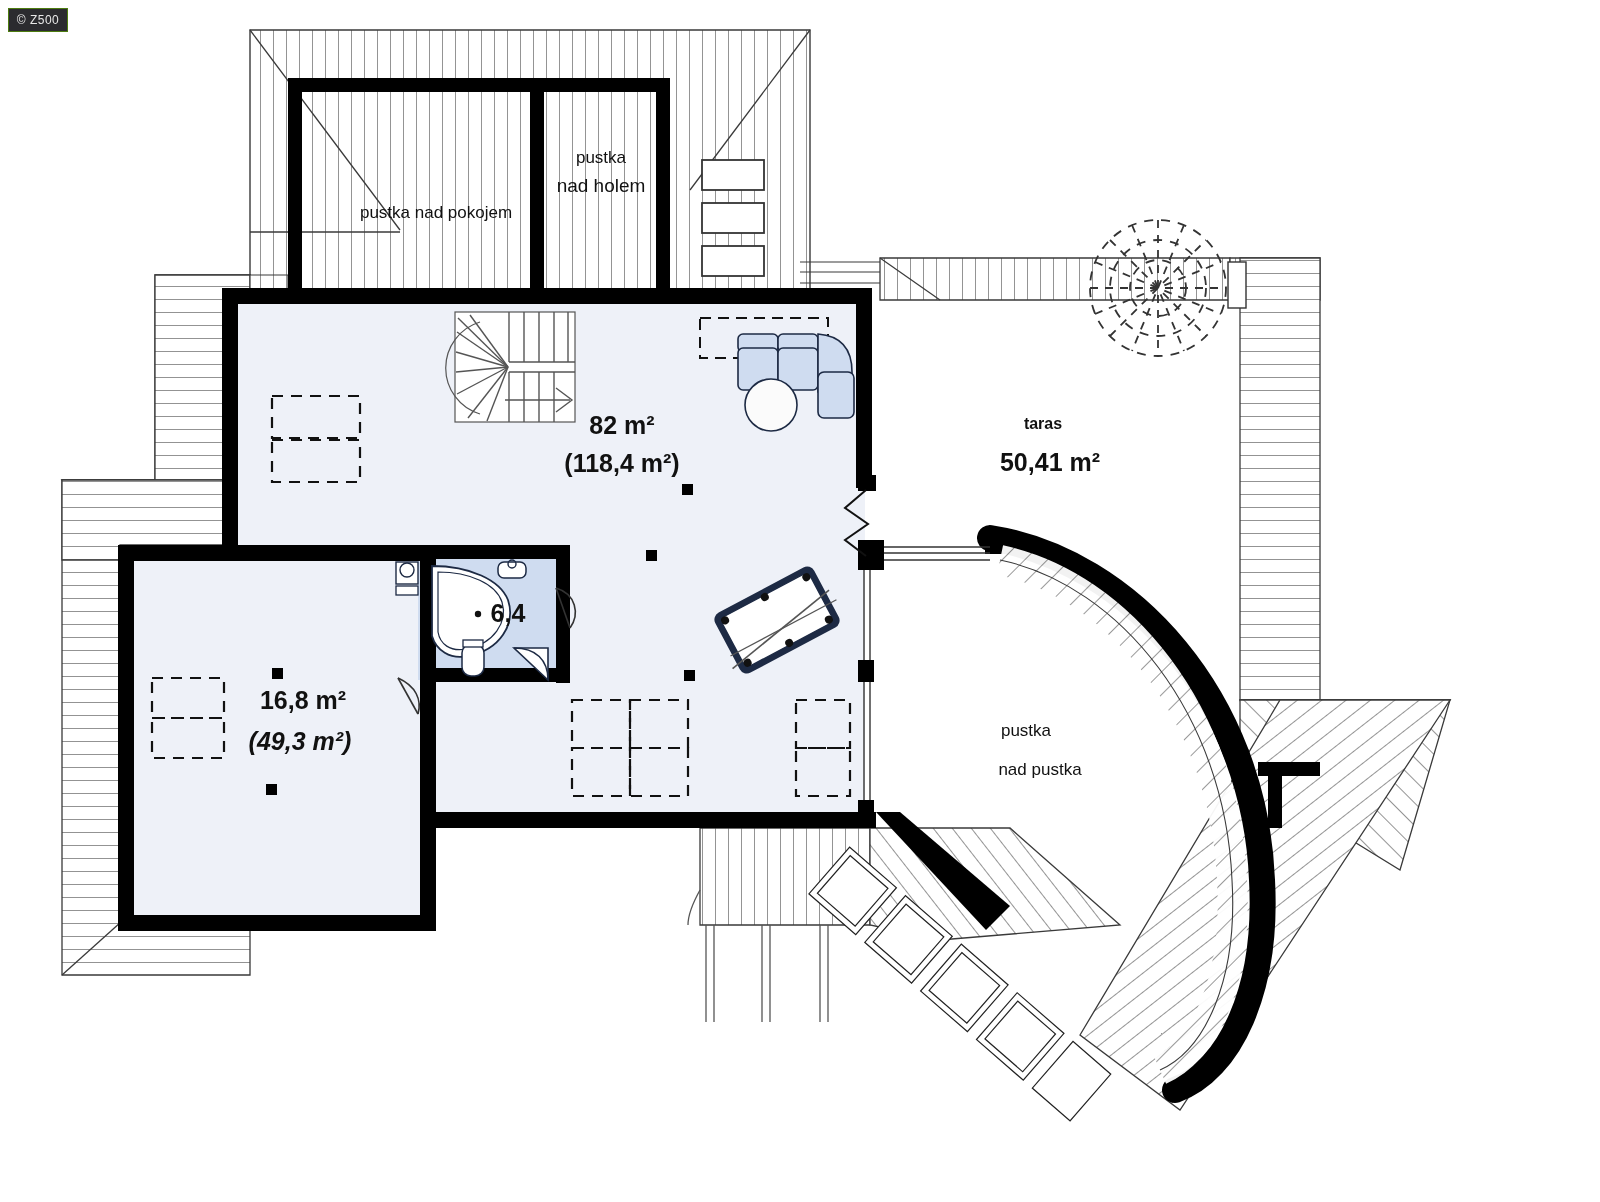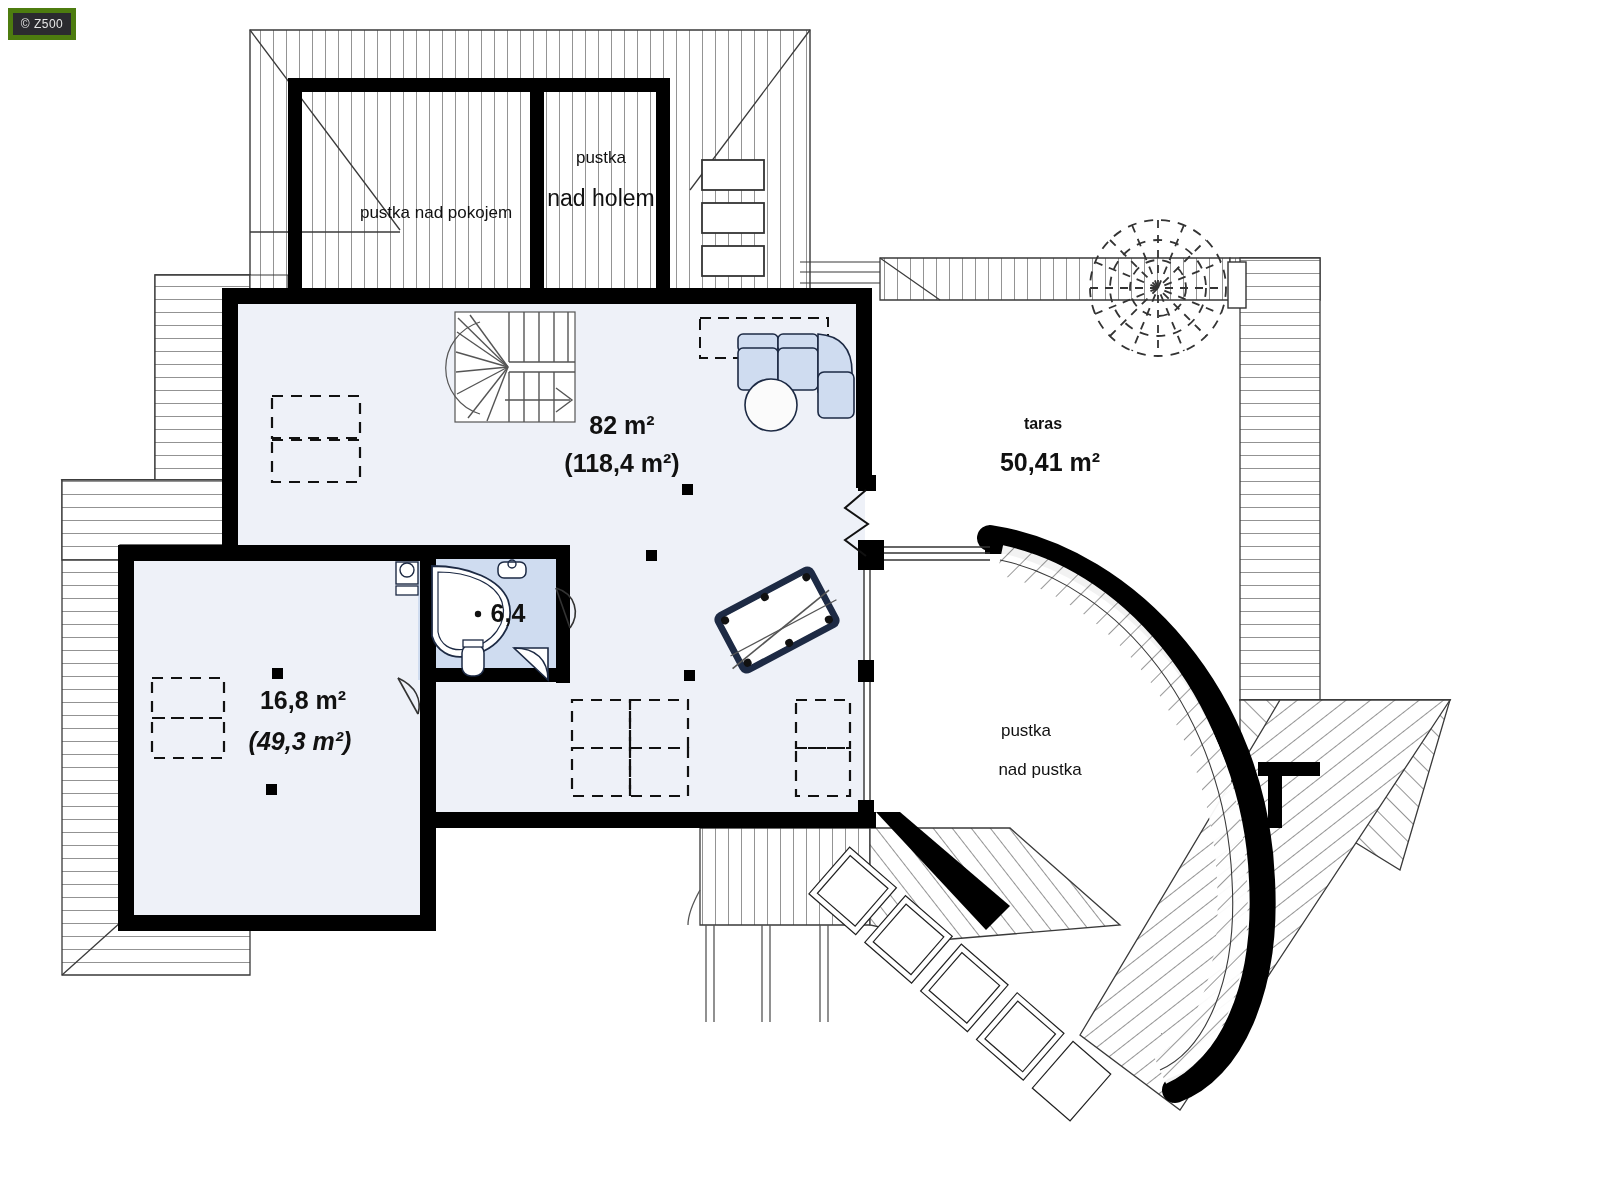--- a/index.html
+++ b/index.html
@@ -1,20 +1,20 @@
 <!DOCTYPE html>
 <html><head>
 <meta charset="utf-8">
 <style>
   html,body{margin:0;padding:0;background:#ffffff;}
   body{width:1600px;height:1202px;position:relative;overflow:hidden;
        font-family:"Liberation Sans","DejaVu Sans",sans-serif;}
   #plan{position:absolute;left:0;top:0;width:1600px;height:1202px;}
   .logo{position:absolute;left:8px;top:8px;width:58px;height:22px;
-        background:#2b2b2f;border:5px solid #4d7c0f;color:#e8e8e8;
+        background:#2b2b2f;border:1px solid #4d7c0f;color:#e8e8e8;
         font-size:12px;line-height:22px;text-align:center;letter-spacing:.5px;
         font-family:"Liberation Sans",sans-serif;}
   .lbl{position:absolute;white-space:nowrap;color:#111;}
   .lbl.bold{font-weight:bold;}
   .ctr{transform:translate(-50%,-50%);text-align:right;}
 </style>
 </head>
 <body>
 
 <div class="logo">© Z500</div>
@@ -322,21 +322,21 @@
 
   <g>
     <rect x="1258" y="762" width="62" height="14" fill="#000"></rect>
     <rect x="1268" y="776" width="14" height="52" fill="#000"></rect>
   </g>
 </svg>
 
 <div class="lbl ctr" style="left:436px;top:213px;font-size:17px;">pustka nad pokojem</div>
 
 <div class="lbl ctr" style="left:601px;top:158px;font-size:17px;">pustka</div>
-<div class="lbl ctr" style="left:601px;top:198px;font-size:23px;">nad holem</div>
+<div class="lbl ctr" style="left:601px;top:186px;font-size:19px;">nad holem</div>
 
 <div class="lbl ctr bold" style="left:622px;top:425px;font-size:25px;">82 m²</div>
 <div class="lbl ctr bold" style="left:622px;top:463px;font-size:25px;">(118,4 m²)</div>
 
 <div class="lbl ctr bold" style="left:1043px;top:424px;font-size:16px;">taras</div>
 <div class="lbl ctr bold" style="left:1050px;top:462px;font-size:25px;">50,41 m²</div>
 
 <div class="lbl ctr bold" style="left:303px;top:700px;font-size:25px;">16,8 m²</div>
 <div class="lbl ctr bold" style="left:300px;top:741px;font-size:25px;font-style:italic;">(49,3 m²)</div>
 

